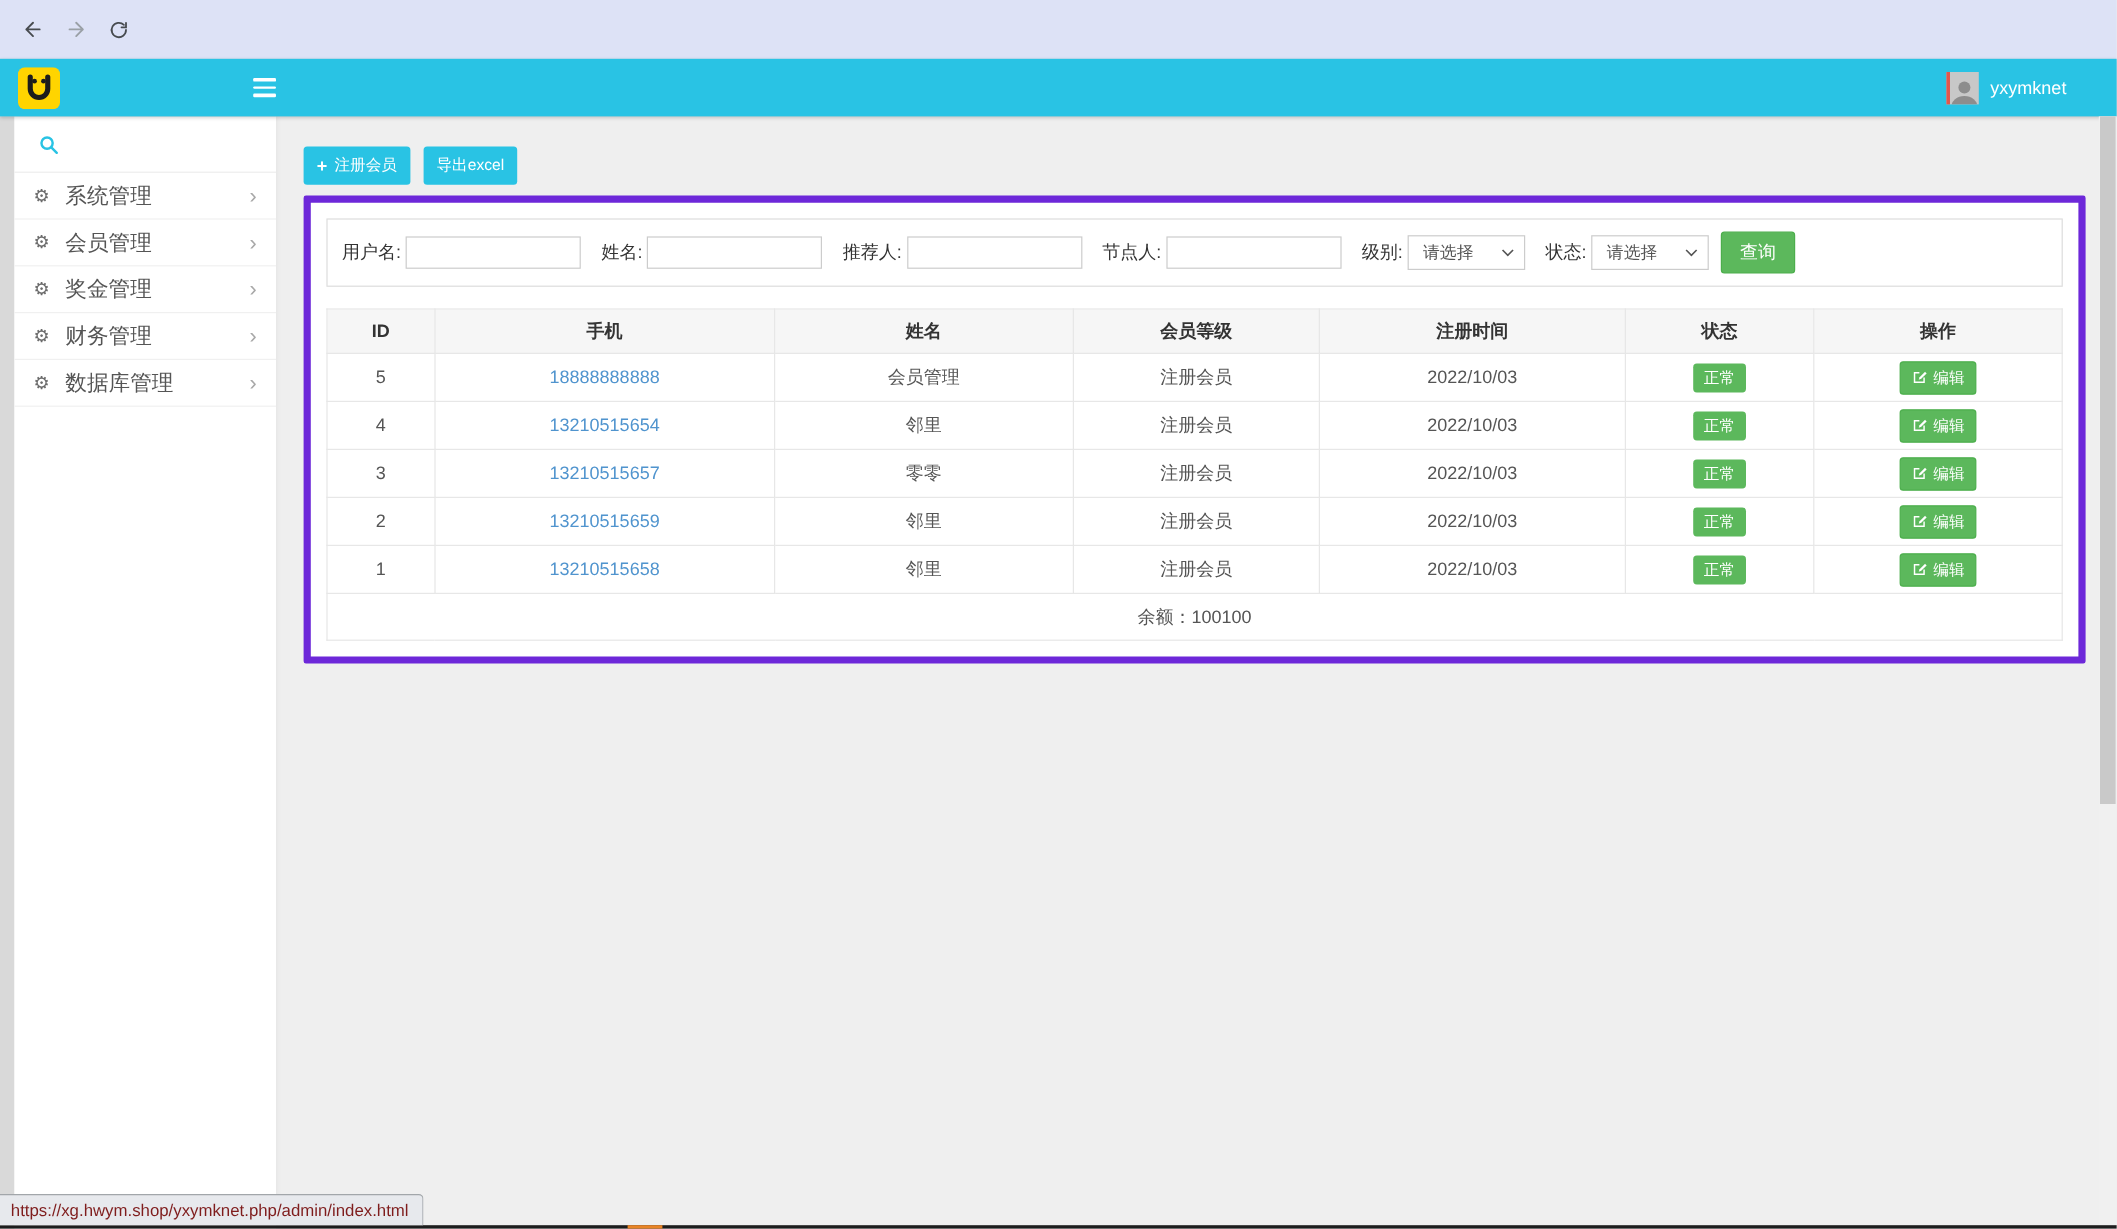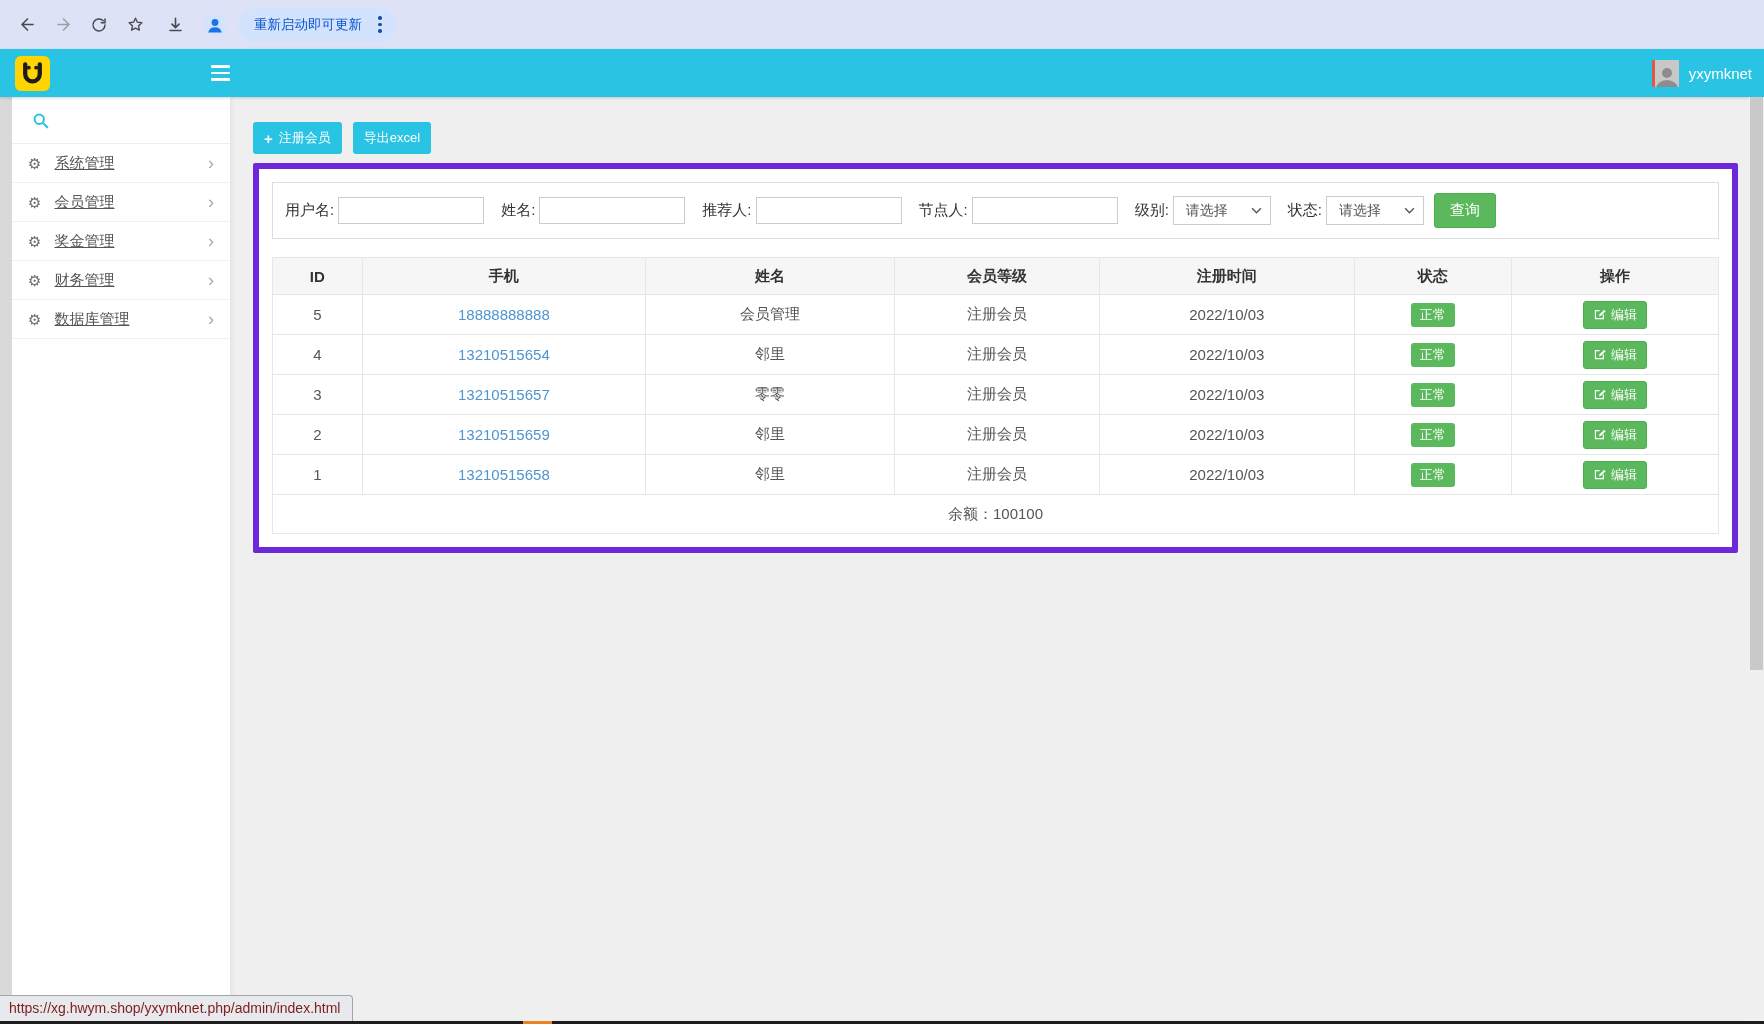--- a/index.html
+++ b/index.html
@@ -22,32 +22,32 @@
   .update-pill{height:34px;border-radius:17px;background:#d3e3fd;display:flex;align-items:center;gap:10px;padding:0 8px 0 16px;cursor:pointer;}
   .update-pill span{font-size:13.5px;color:var(--update-pill-text);white-space:nowrap;}
   .kebab{display:flex;flex-direction:column;gap:3px;padding:4px 6px;cursor:pointer;}
   .kebab i{width:3.5px;height:3.5px;border-radius:50%;background:#174ea6;display:block;}
 
   
   .app-header{height:48px;background:var(--accent-cyan);display:flex;align-items:center;position:relative;box-shadow:0 1px 3px rgba(0,0,0,.18);z-index:10;}
   .logo-box{width:230px;height:100%;display:flex;align-items:center;padding-left:15px;cursor:pointer;}
   .hamburger{position:absolute;left:201px;top:0;height:48px;width:38px;display:flex;flex-direction:column;align-items:center;justify-content:center;gap:4px;cursor:pointer;}
   .hamburger i{display:block;width:19px;height:2.6px;background:#fff;border-radius:1px;}
-  .header-user{margin-left:auto;display:flex;align-items:center;gap:10px;padding-right:12px;cursor:pointer;}
+  .header-user{margin-left:auto;display:flex;align-items:center;gap:10px;padding-right:42px;cursor:pointer;}
   .header-user .uname{color:#fff;font-size:15px;}
   .avatar{width:27px;height:27px;background:#c8c8c8;border-left:3px solid #e2574c;display:flex;align-items:flex-end;justify-content:center;overflow:hidden;}
 
   
   .layout{display:flex;height:927px;}
   .left-gutter{width:12px;background:#d9d9d9;flex:0 0 auto;}
   .sidebar{width:218px;background:#fff;flex:0 0 auto;box-shadow:2px 0 4px rgba(0,0,0,.05);}
   .sidebar-search{height:47px;display:flex;align-items:center;padding-left:20px;border-bottom:1px solid #ededed;cursor:pointer;}
   .side-item{height:39px;display:flex;align-items:center;gap:13px;padding:0 16px 0 16px;border-bottom:1px solid #f0f0f0;cursor:pointer;color:#555;}
   .side-item .gear{font-size:15px;color:#6b6b6b;line-height:1;}
-  .side-item .lbl{flex:1;font-size:15px;text-decoration:underline;}
+  .side-item .lbl{flex:1;font-size:18px;}
   .side-item .chev{font-size:18px;color:#a8a8a8;line-height:1;}
 
   .main{flex:1;padding:0 26px 0 23px;}
 
   
   .breadcrumb{padding:13px 10px 9px;font-size:14px;color:#888;}
   .breadcrumb a{color:var(--accent-cyan);text-decoration:none;cursor:pointer;}
   .breadcrumb .sep{margin:0 7px;color:#aaa;}
   .breadcrumb .cur{color:#777;}
 
@@ -96,47 +96,20 @@
   <div class="nav-btn">
     <svg width="19" height="19" viewBox="0 0 24 24" fill="none" stroke="#9aa0a6" stroke-width="2" stroke-linecap="round" stroke-linejoin="round">
         <path d="M5 12h14M12 5l7 7-7 7"></path>
       </svg>
   </div>
   <div class="nav-btn">
     <svg width="18" height="18" viewBox="0 0 24 24" fill="none" stroke="#474b4f" stroke-width="2" stroke-linecap="round">
         <path d="M20 12a8 8 0 1 1-2.34-5.66"></path>
         <path d="M20 4v5h-5"></path>
       </svg>
-  </div>
-  <div class="right-cluster">
-    <div class="nav-btn">
-      <svg width="19" height="19" viewBox="0 0 24 24" fill="none" stroke="#474b4f" stroke-width="1.7" stroke-linejoin="round">
-          <path d="M12 4l2.4 5.1 5.6.7-4.1 3.9 1 5.5-4.9-2.7-4.9 2.7 1-5.5L4 9.8l5.6-.7z"></path>
-        </svg>
-    </div>
-    <div class="nav-btn">
-      <svg width="19" height="19" viewBox="0 0 24 24" fill="none" stroke="#474b4f" stroke-width="2" stroke-linecap="round" stroke-linejoin="round">
-          <path d="M12 4v11M7.5 11.5L12 16l4.5-4.5M5 19.5h14"></path>
-        </svg>
-    </div>
-    <div class="nav-btn">
-      <svg width="24" height="24" viewBox="0 0 24 24">
-          <circle cx="12" cy="12" r="11" fill="#d2e3fc"></circle>
-          <circle cx="12" cy="9.5" r="3.4" fill="#1a73e8"></circle>
-          <path d="M5.2 19.6a7 7 0 0 1 13.6 0z" fill="#1a73e8"></path>
-        </svg>
-    </div>
-    <div class="update-pill">
-      <span>重新启动即可更新</span>
-      <div class="kebab">
-        <i></i>
-          <i></i>
-          <i></i>
-      </div>
-    </div>
   </div>
 </div>
 
 <div class="app-header">
   <div class="logo-box">
     <svg width="35" height="35" viewBox="0 0 36 36">
       <rect width="36" height="36" rx="6" fill="var(--logo-yellow)"></rect>
       <path d="M10.5 8.5v10a7.5 7.5 0 0 0 15 0v-10" stroke="#1c1c1c" stroke-width="4.4" fill="none" stroke-linecap="round"></path>
       <circle cx="14.2" cy="12" r="2" fill="#1c1c1c"></circle>
       <circle cx="21.8" cy="12" r="2" fill="#1c1c1c"></circle>

